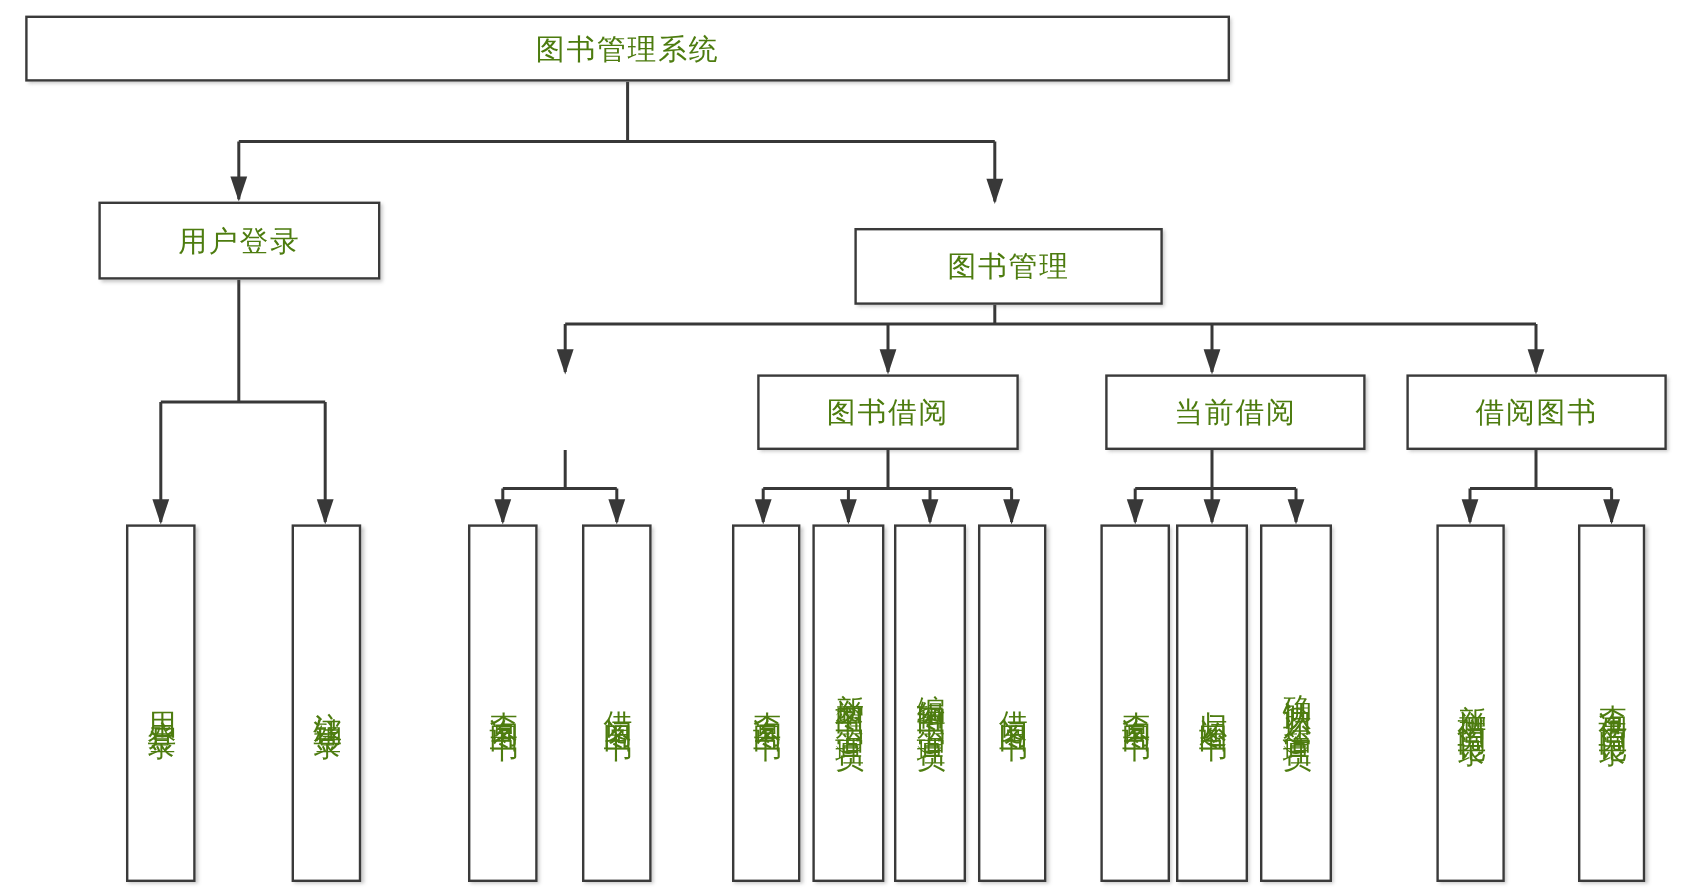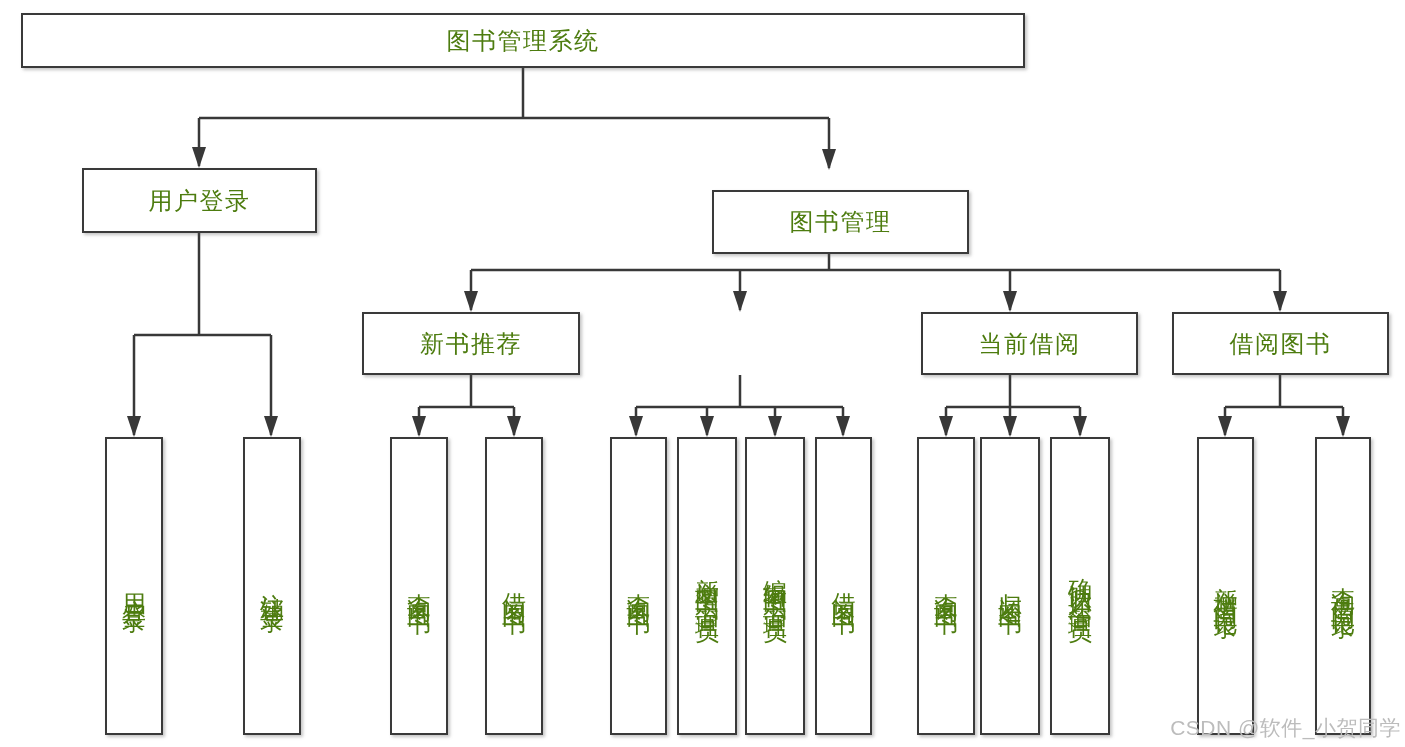--- a/index.html
+++ b/index.html
@@ -104,21 +104,21 @@
     <polygon points="1073,416 1087,416 1080,437"></polygon>
     <polygon points="1218,416 1232,416 1225,437"></polygon>
     <polygon points="1336,416 1350,416 1343,437"></polygon>
   </svg>
 
   <div class="node h-node" style="left:21px; top:13px; width:1004px; height:55px;">图书管理系统</div>
 
   <div class="node h-node" style="left:82px; top:168px; width:235px; height:65px;">用户登录</div>
   <div class="node h-node" style="left:712px; top:162px; width:257px; height:64px;margin-top:28px;">图书管理</div>
 
-  <div class="node h-node" style="left:362px; top:312px; width:218px; height:63px;">新书推荐</div>
+  <div class="node h-node" style="left:631px; top:312px; width:218px; height:63px;">图书借阅</div>
   <div class="node h-node" style="left:902px; top:312px; width:217px; height:63px;margin-left:19px;">当前借阅</div>
   <div class="node h-node" style="left:1172px; top:312px; width:217px; height:63px;">借阅图书</div>
 
   <div class="node v-node" style="left:105px; top:437px; width:58px; height:298px;">用户登录</div>
   <div class="node v-node" style="left:243px; top:437px; width:58px; height:298px;">注销登录</div>
 
   <div class="node v-node" style="left:390px; top:437px; width:58px; height:298px;">查询图书</div>
   <div class="node v-node" style="left:485px; top:437px; width:58px; height:298px;">借阅图书</div>
 
   <div class="node v-node" style="left:610px; top:437px; width:57px; height:298px;">查询图书</div>
@@ -126,15 +126,14 @@
   <div class="node v-node" style="left:745px; top:437px; width:60px; height:298px;">编辑图书（管理员）</div>
   <div class="node v-node" style="left:815px; top:437px; width:57px; height:298px;">借阅图书</div>
 
   <div class="node v-node" style="left:917px; top:437px; width:58px; height:298px;">查询图书</div>
   <div class="node v-node" style="left:980px; top:437px; width:60px; height:298px;">归还图书</div>
   <div class="node v-node" style="left:1050px; top:437px; width:60px; height:298px;">确认归还（管理员）</div>
 
   <div class="node v-node" style="left:1197px; top:437px; width:57px; height:298px;">新增借阅记录</div>
   <div class="node v-node" style="left:1315px; top:437px; width:56px; height:298px;">查询借阅记录</div>
 
-  <div class="watermark">CSDN @软件_小贺同学</div>
 
 </div>
 
 </body></html>

